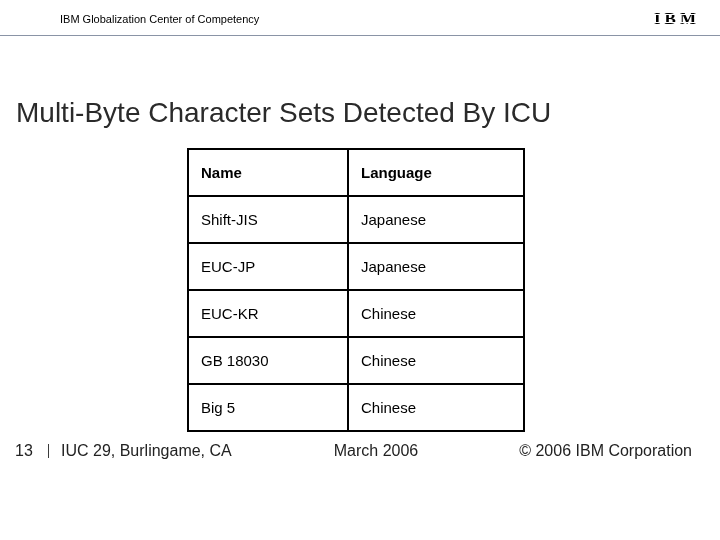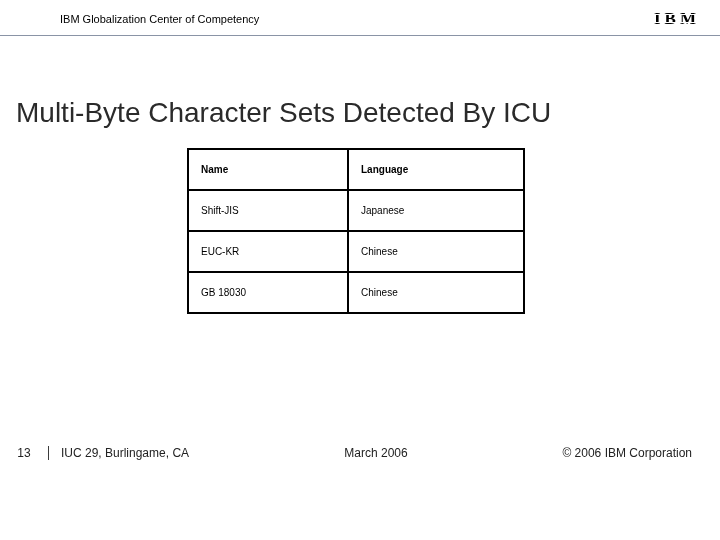--- a/index.html
+++ b/index.html
@@ -47,34 +47,34 @@
   }
 
   .charset-table {
     position: absolute;
     top: 148px; left: 187px;
     border-collapse: collapse;
   }
   .charset-table th, .charset-table td {
     border: 2px solid #000;
     text-align: left;
-    font-size: 10px;
+    font-size: 15px;
     padding: 14px 12px;
     vertical-align: middle;
   }
   .charset-table th { font-weight: 700; }
   .col-name { width: 160px; }
   .col-lang { width: 176px; }
 
   .footer {
     position: absolute;
     left: 0; right: 0; bottom: 12px;
     display: flex;
     align-items: center;
-    font-size: 12px;
+    font-size: 16px;
     color: #222;
   }
   .page-num { width: 48px; text-align: center; }
   .divider { width: 1px; height: 14px; background: #3b3b3b; margin-right: 12px; }
   .footer-left { flex: 0 0 auto; display: flex; align-items: center; }
   .footer-venue { }
   .footer-center { position: absolute; left: 0; right: 0; text-align: center; pointer-events: none; padding-left: 32px; }
   .footer-right { margin-left: auto; padding-right: 28px; }
 </style>
 </head>
@@ -95,25 +95,33 @@
         <th class="col-name">Name</th>
         <th class="col-lang">Language</th>
       </tr>
     </thead>
     <tbody>
       <tr>
         <td class="col-name">Shift-JIS</td>
         <td class="col-lang">Japanese</td>
       </tr>
       <tr>
+        <td class="col-name">EUC-JP</td>
+        <td class="col-lang">Japanese</td>
+      </tr>
+      <tr>
         <td class="col-name">EUC-KR</td>
         <td class="col-lang">Chinese</td>
       </tr>
       <tr>
         <td class="col-name">GB 18030</td>
+        <td class="col-lang">Chinese</td>
+      </tr>
+      <tr>
+        <td class="col-name">Big 5</td>
         <td class="col-lang">Chinese</td>
       </tr>
     </tbody>
   </table>
 
   <div class="footer">
     <div class="footer-left">
       <span class="page-num">13</span>
       <span class="divider"></span>
       <span class="footer-venue">IUC 29, Burlingame, CA</span>

